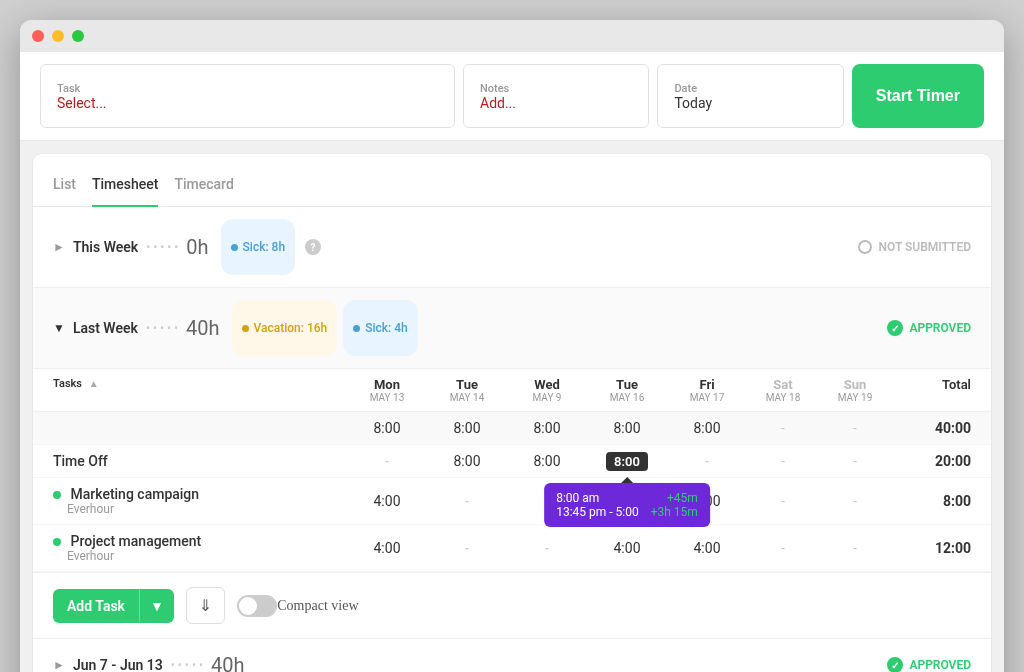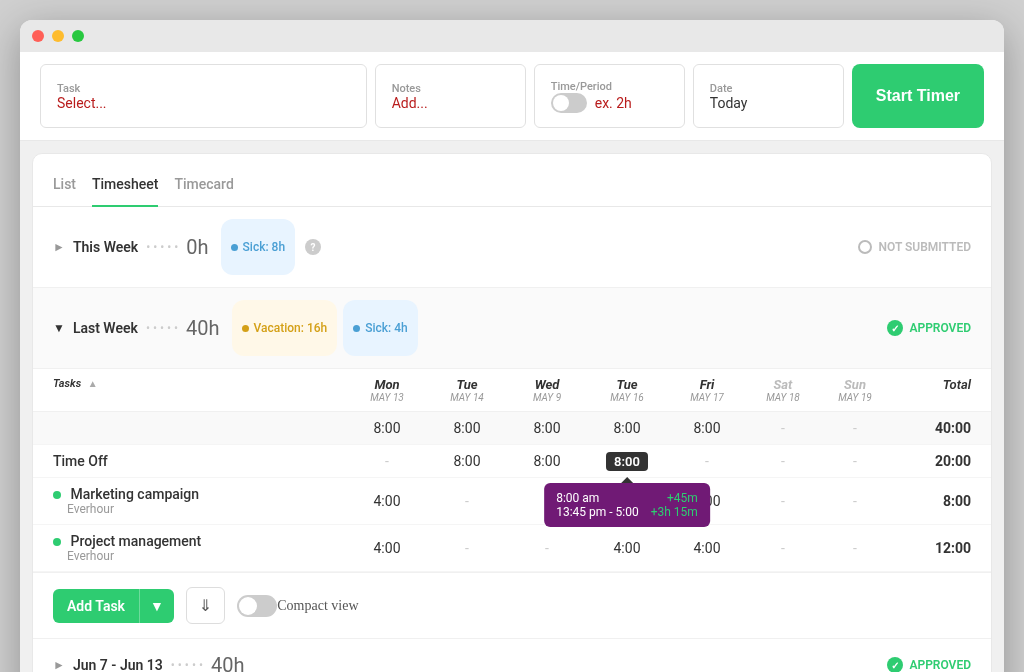--- a/index.html
+++ b/index.html
@@ -231,21 +231,20 @@
       align-items: center;
       justify-content: center;
       font-size: 10px;
     }
     .table-header {
       display: grid;
       grid-template-columns: 1fr 80px 80px 80px 80px 80px 72px 72px 80px;
       padding: 8px 20px;
       border-bottom: 1px solid #f0f0f0;
       background: #fff;
-      font-style: italic;
     }
     .col-header {
       text-align: center;
       font-size: 11px;
       font-weight: 600;
       color: #333;
     }
     .col-header .day-name {
       display: block;
       font-size: 13px;
@@ -295,21 +294,21 @@
       background: #2ecc71;
       display: inline-block;
       margin-right: 6px;
     }
 
     .tooltip-cell {
       position: relative;
     }
     .tooltip-box {
       position: absolute;
-      background: #701a75;
+      background: #6d28d9;
       color: #fff;
       border-radius: 6px;
       padding: 8px 12px;
       font-size: 12px;
       z-index: 10;
       white-space: nowrap;
       top: 30px;
       left: 50%;
       transform: translateX(-50%);
       min-width: 160px;
@@ -409,27 +408,20 @@
   </div>
 
   <div class="header-bar">
     <div class="header-field header-field-task">
       <div class="field-label">Task</div>
       <div class="field-value">Select...</div>
     </div>
     <div class="header-field header-field-notes">
       <div class="field-label">Notes</div>
       <div class="field-value">Add...</div>
-    </div>
-    <div class="header-field header-field-period">
-      <div class="field-label">Time/Period</div>
-      <div class="toggle-row">
-        <div class="toggle"></div>
-        <div class="field-value">ex. 2h</div>
-      </div>
     </div>
     <div class="header-field header-field-date">
       <div class="field-label">Date</div>
       <div class="field-value" style="color:#333;">Today</div>
     </div>
     <button class="start-btn">Start Timer</button>
   </div>
 
   <div class="main-content">
 

